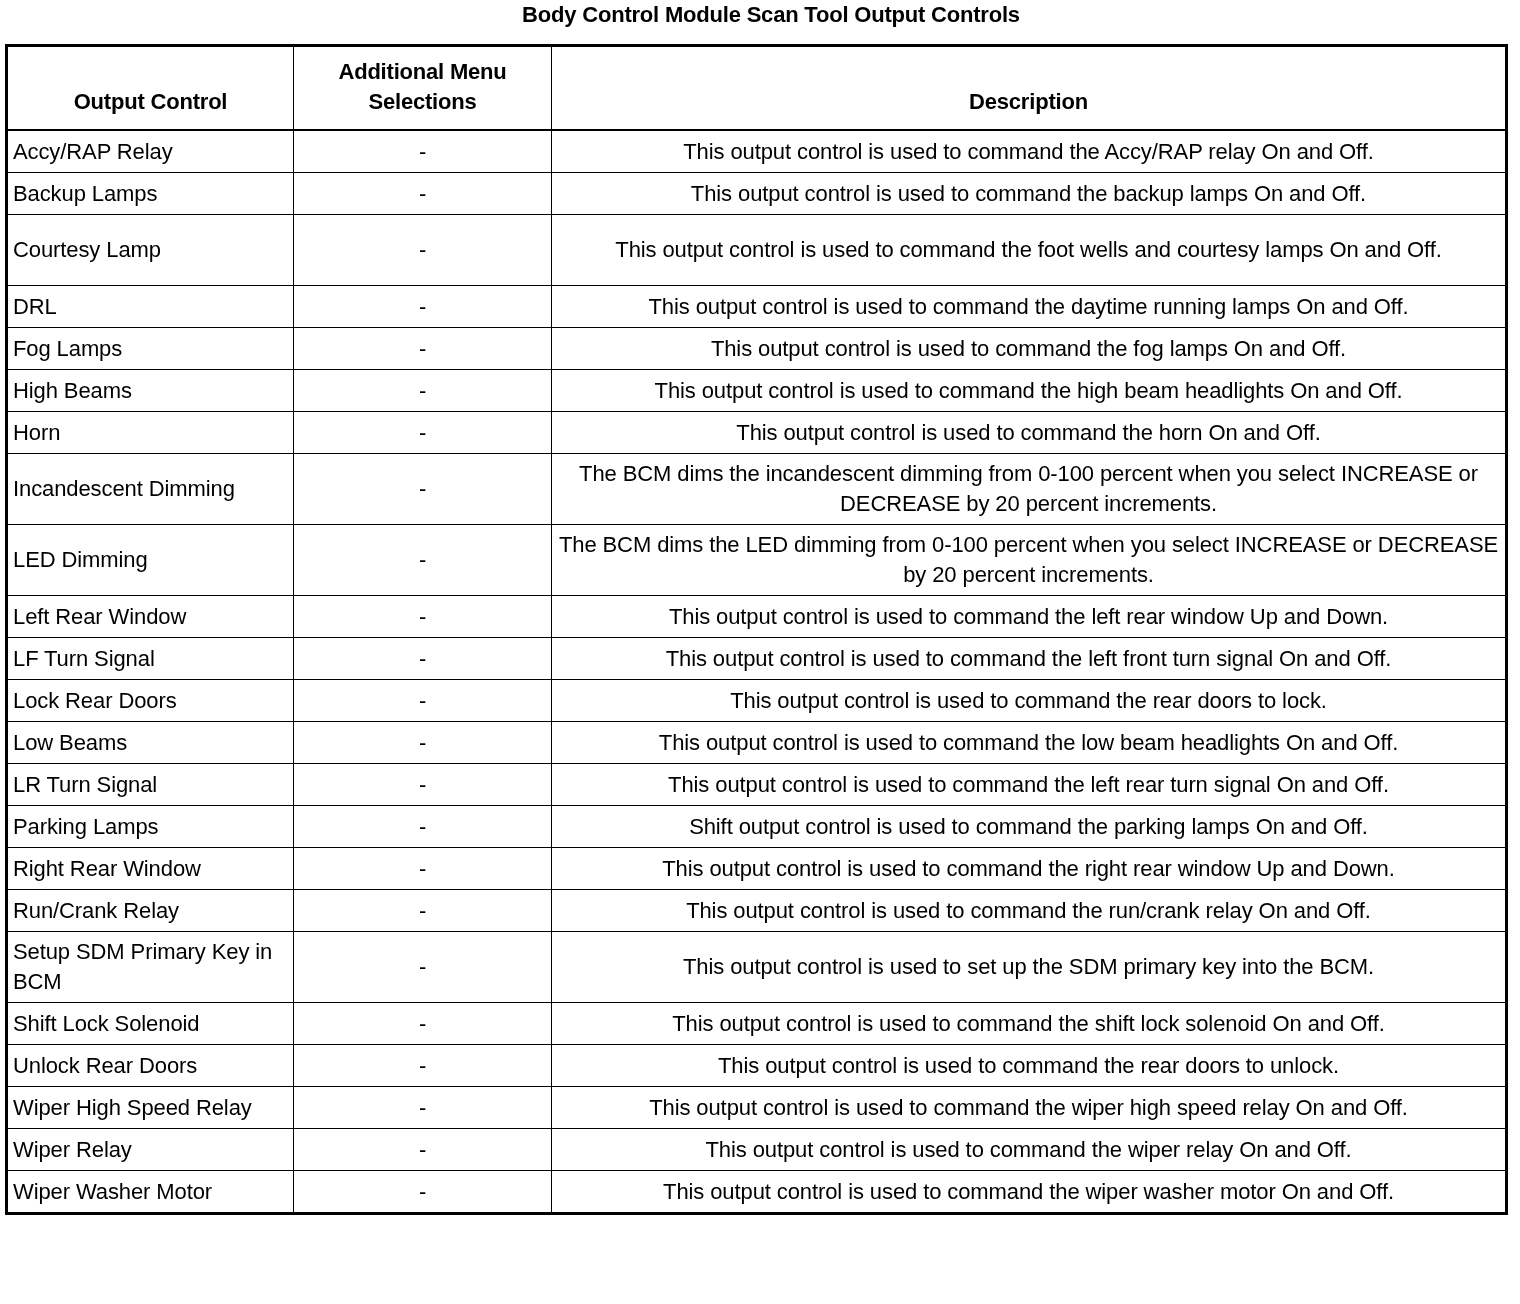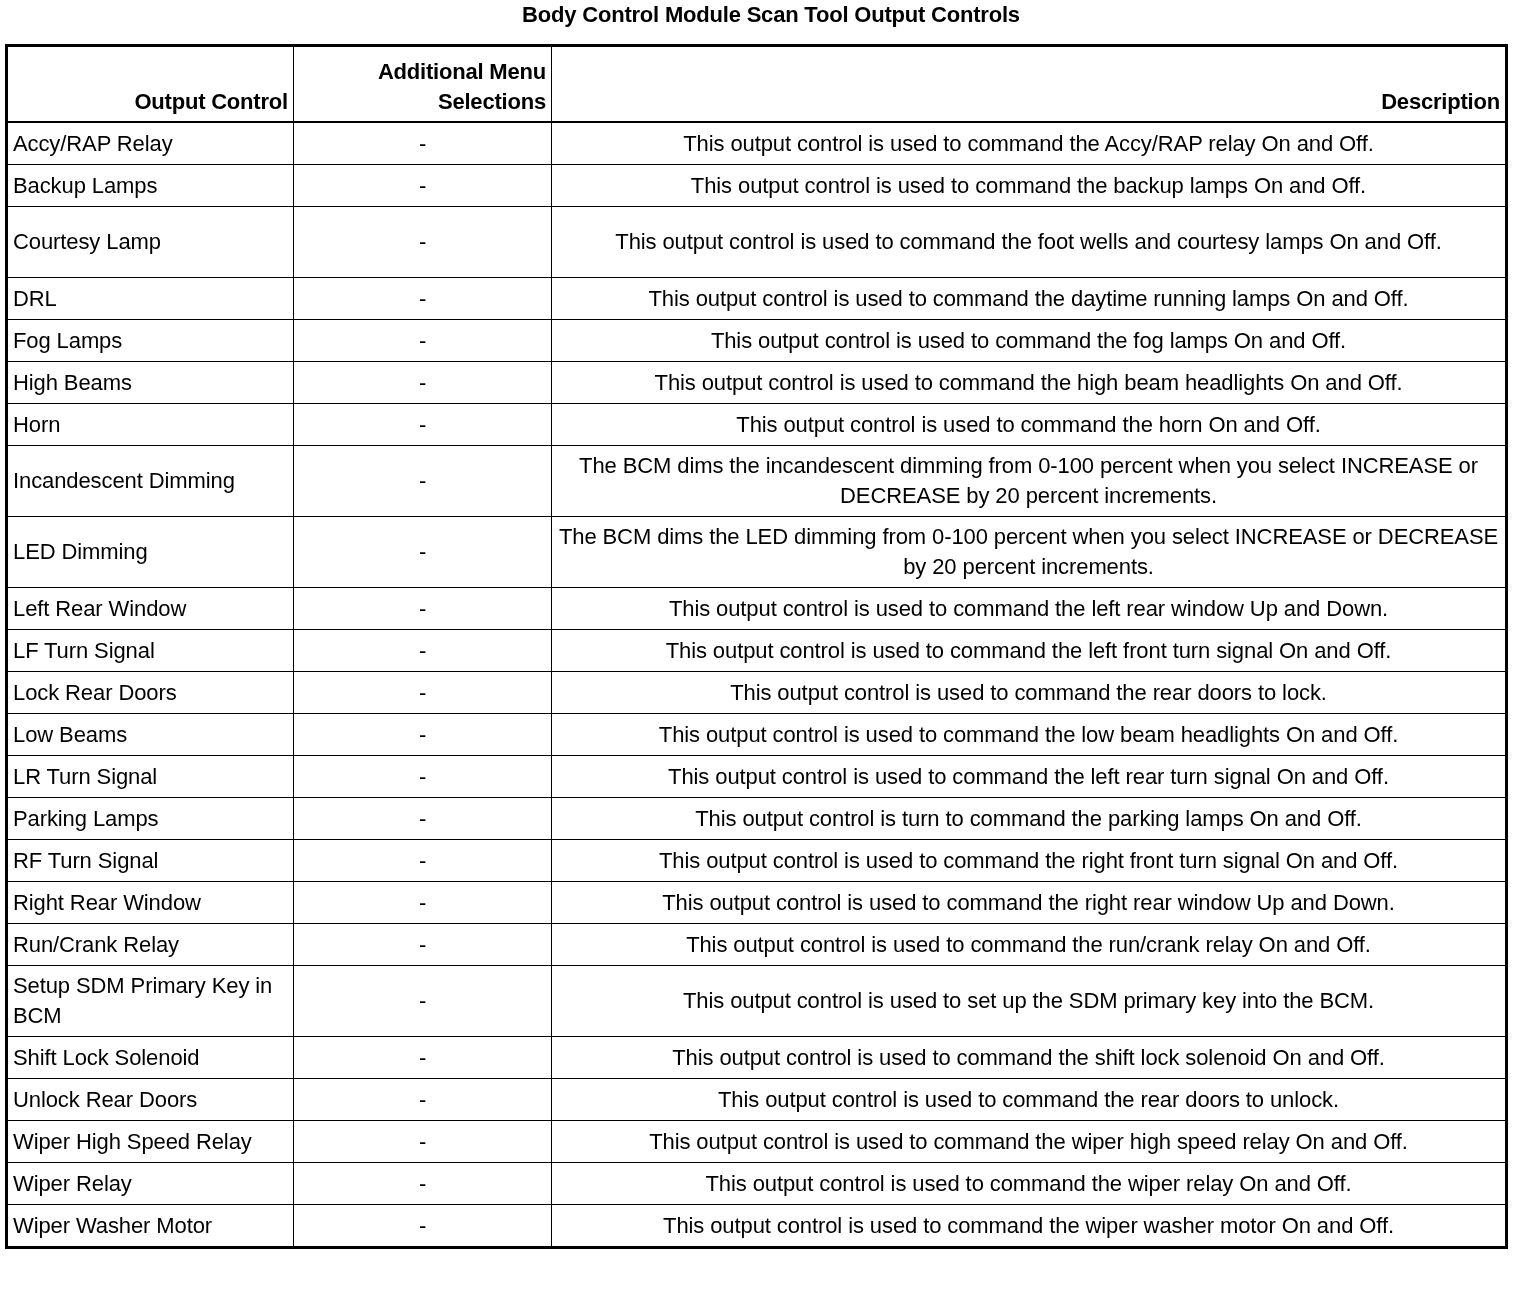--- a/index.html
+++ b/index.html
@@ -45,24 +45,24 @@
       border: 1.5px solid #000;
       font-size: 22px;
       line-height: 30px;
       padding: 0 5px;
       vertical-align: middle;
       font-weight: normal;
     }
     table.data-table thead th {
       border-bottom: 2.5px solid #000;
       font-weight: bold;
-      text-align: right;
+      text-align: center;
       vertical-align: bottom;
       height: 70px;
-      padding-bottom: 4px;
+      padding-bottom: 12px;
       letter-spacing: -0.2px;
     }
     table.data-table tbody td {
       height: 41px;
       letter-spacing: -0.1px;
     }
     table.data-table tbody tr.tall td {
       height: 70px;
       border-radius: 17px;
     }
@@ -155,26 +155,21 @@
       <td class="col-desc">This output control is used to command the low beam headlights On and Off.</td>
     </tr>
     <tr>
       <td class="col-control">LR Turn Signal</td>
       <td class="col-menu">-</td>
       <td class="col-desc">This output control is used to command the left rear turn signal On and Off.</td>
     </tr>
     <tr>
       <td class="col-control">Parking Lamps</td>
       <td class="col-menu">-</td>
-      <td class="col-desc">This output control is turn to command the parking lamps On and Off.</td>
-    </tr>
-    <tr>
-      <td class="col-control">RF Turn Signal</td>
-      <td class="col-menu">-</td>
-      <td class="col-desc">This output control is used to command the right front turn signal On and Off.</td>
+      <td class="col-desc">Shift output control is used to command the parking lamps On and Off.</td>
     </tr>
     <tr>
       <td class="col-control">Right Rear Window</td>
       <td class="col-menu">-</td>
       <td class="col-desc">This output control is used to command the right rear window Up and Down.</td>
     </tr>
     <tr>
       <td class="col-control">Run/Crank Relay</td>
       <td class="col-menu">-</td>
       <td class="col-desc">This output control is used to command the run/crank relay On and Off.</td>

